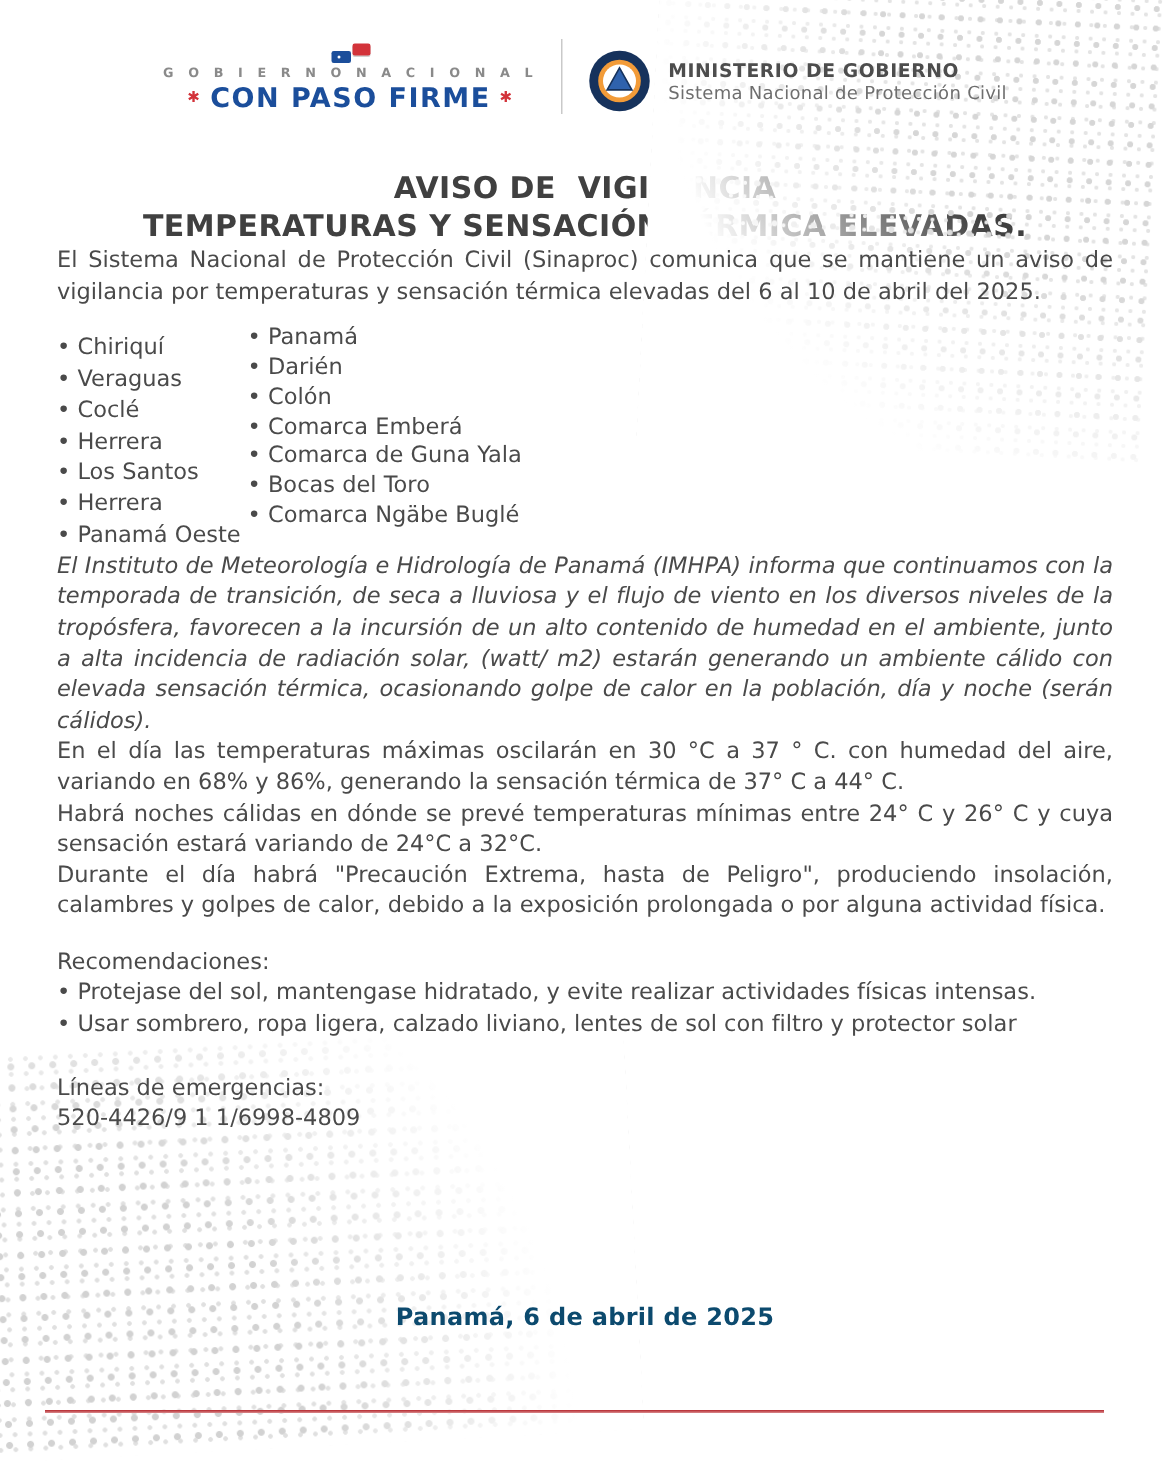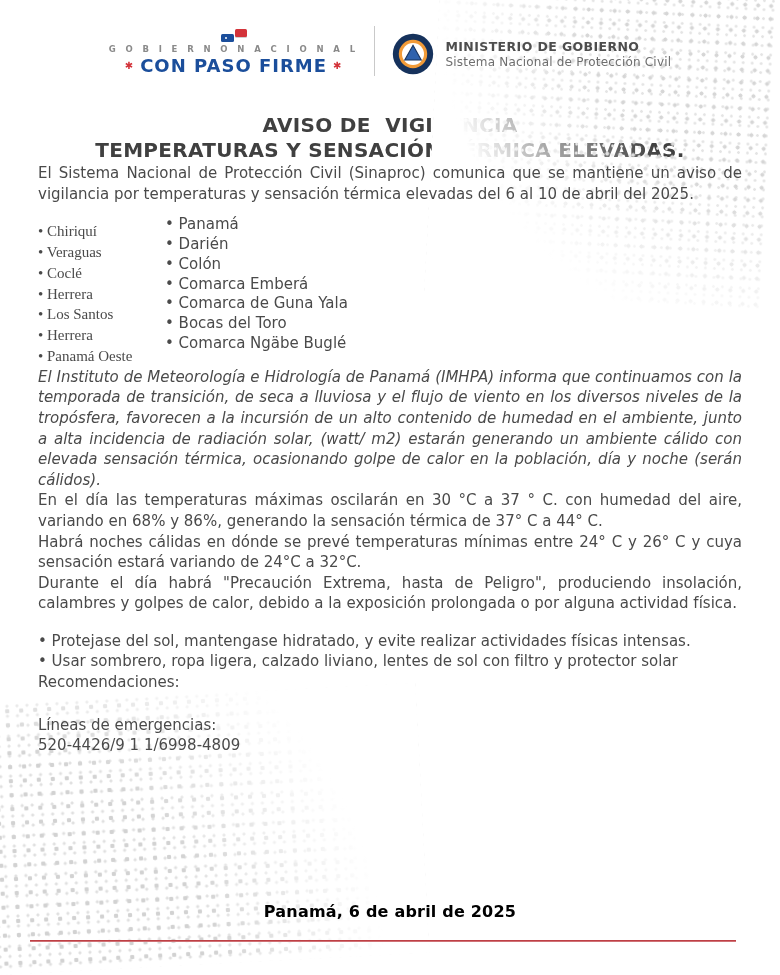--- a/index.html
+++ b/index.html
@@ -74,28 +74,28 @@
     font-size:15px;line-height:20.6px;
     text-align:justify;
     color:#4a4a4a;
   }
   .p-intro{margin-top:20px;}
   .p-imhpa{margin-top:17px;font-style:italic;}
   .p-day,.p-night,.p-danger{margin-top:20px;}
   .areas{margin-top:17px;font-size:15px;line-height:20.8px;}
   .areas-heading{margin-bottom:0;}
   .areas-cols{display:flex;align-items:flex-start;}
-  .areas-col1{flex:0 0 127px;font-family:Liberation Serif, serif;}
+  .areas-col1{flex:0 0 127px;}
   .areas-col2{flex:0 0 auto;margin-top:-6px;line-height:19.8px;}
   .recs{margin-top:17px;font-size:15px;line-height:20.6px;}
   .emerg{margin-top:22px;font-size:15px;line-height:20.6px;}
   
   .date{
-    position:absolute;top:902px;left:0;width:100%;
-    text-align:center;font-size:16px;font-weight:bold;color:#000000;letter-spacing:.2px;
+    position:absolute;top:868px;left:0;width:100%;
+    text-align:center;font-size:16px;font-weight:bold;color:#0c4a6e;letter-spacing:.2px;
   }
   .red-line{
     position:absolute;top:940px;left:30px;width:706px;height:2px;
     background:linear-gradient(#b5272d,#d98a8d);
   }
 </style>
 </head>
 <body>
 
 <div class="page">
@@ -163,25 +163,25 @@
           </div>
       </div>
     </div>
 
     <p class="par p-imhpa">El Instituto de Meteorología e Hidrología de Panamá (IMHPA) informa que continuamos con la temporada de transición, de seca a lluviosa y el flujo de viento en los diversos niveles de la tropósfera, favorecen a la incursión de un alto contenido de humedad en el ambiente, junto a alta incidencia de radiación solar, (watt/ m2) estarán generando un ambiente cálido con elevada sensación térmica, ocasionando golpe de calor en la población, día y noche (serán cálidos).</p>
     <p class="par p-day">En el día las temperaturas máximas oscilarán en 30 °C a 37 ° C. con humedad del aire, variando en 68% y 86%, generando la sensación térmica de 37° C a 44° C.</p>
     <p class="par p-night">Habrá noches cálidas en dónde se prevé temperaturas mínimas entre 24° C y 26° C y cuya sensación estará variando de 24°C a 32°C.</p>
     <p class="par p-danger">Durante el día habrá "Precaución Extrema, hasta de Peligro", produciendo insolación, calambres y golpes de calor, debido a la exposición prolongada o por alguna actividad física.</p>
 
     <div class="recs">
+      <div>Recomendaciones:</div>
       <div>
           <div>• Protejase del sol, mantengase hidratado, y evite realizar actividades físicas intensas.</div>
           <div>• Usar sombrero, ropa ligera, calzado liviano, lentes de sol con filtro y protector solar</div>
         </div>
-      <div>Recomendaciones:</div>
     </div>
 
     <div class="emerg">
       <div>Líneas de emergencias:</div>
       <div>520-4426/9 1 1/6998-4809</div>
     </div>
   </div>
 
   <div class="date">Panamá, 6 de abril de 2025</div>
   <div class="red-line"></div>

